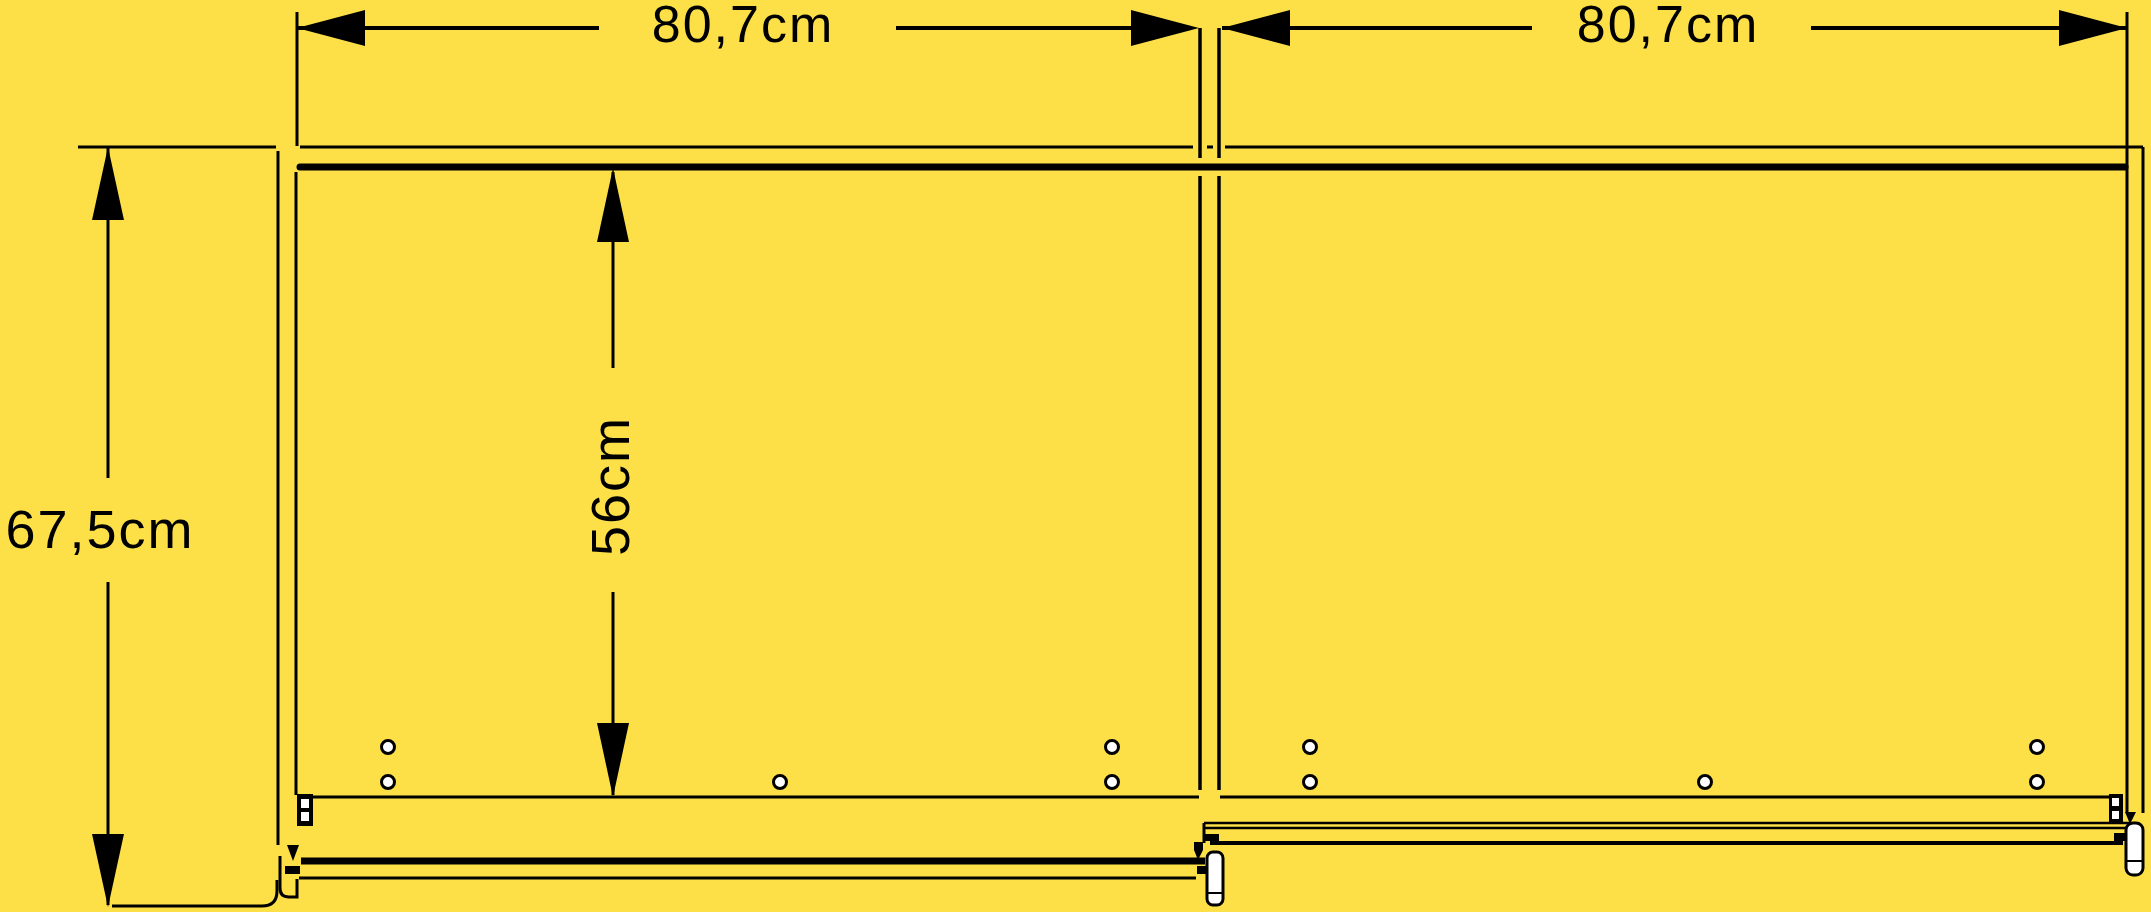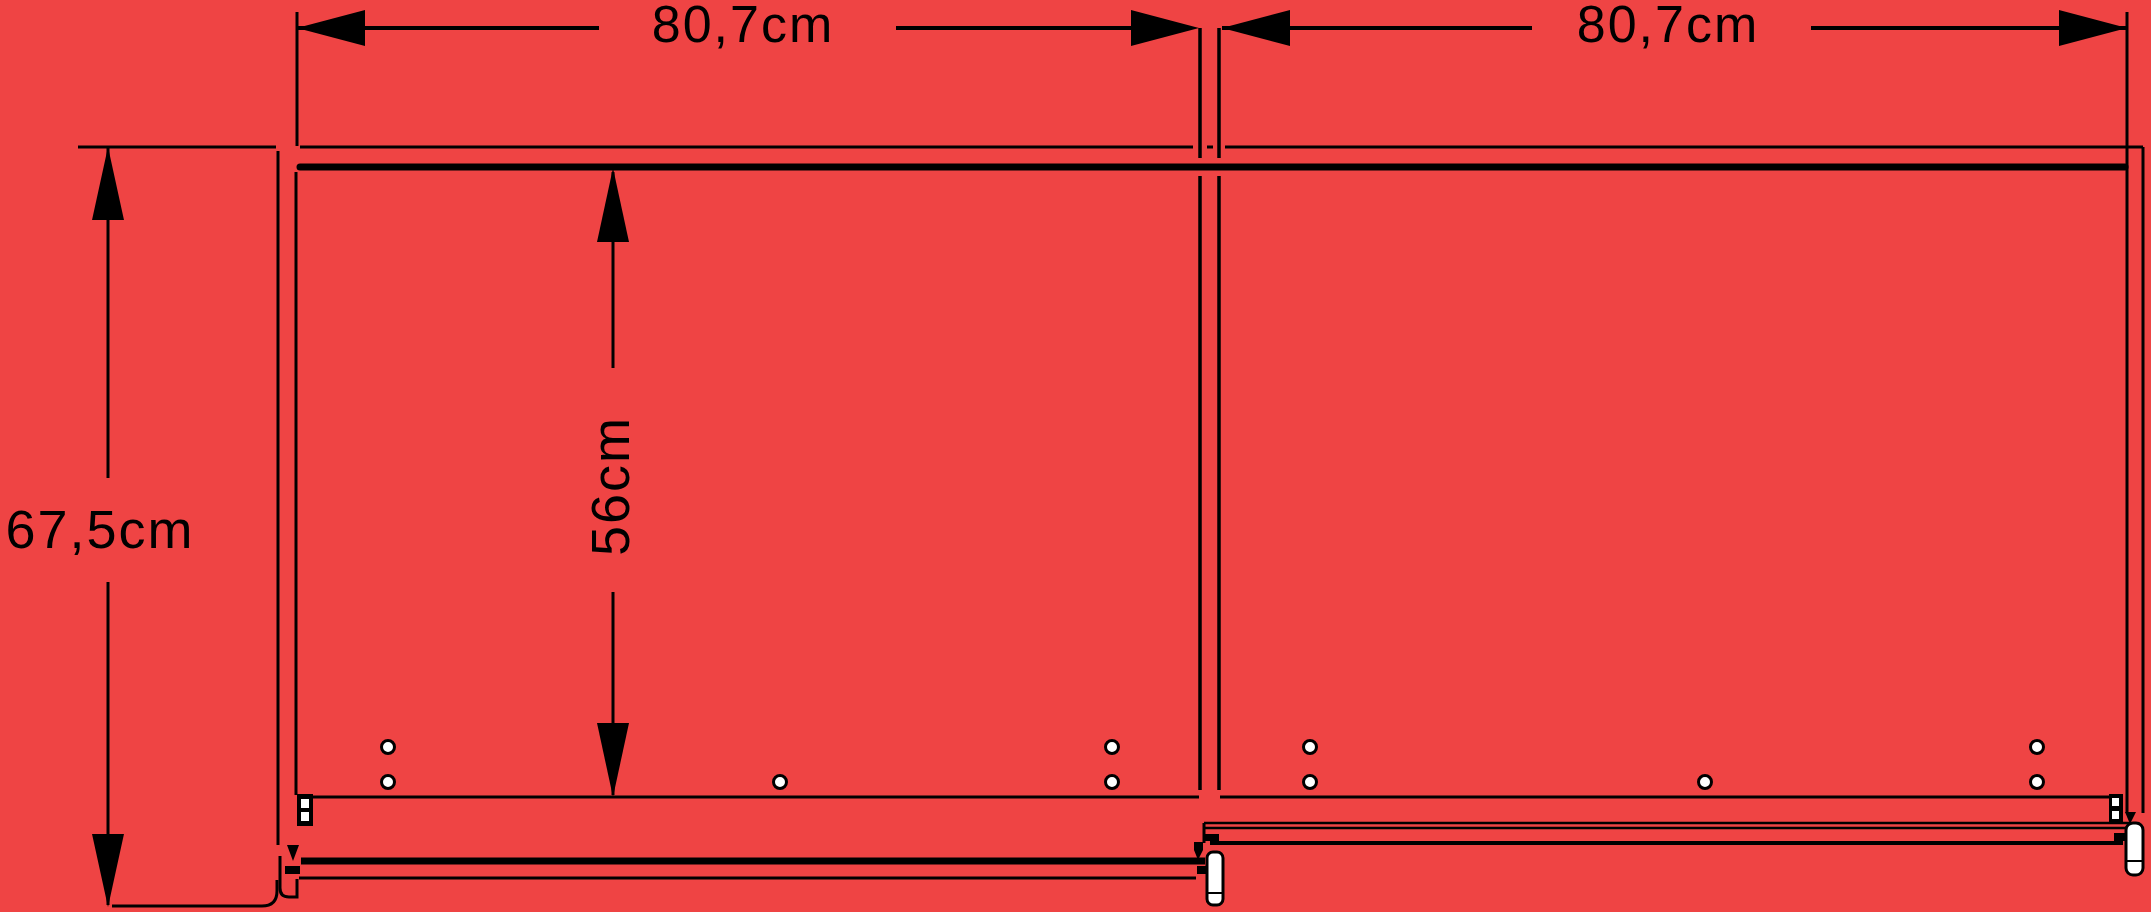--- a/index.html
+++ b/index.html
@@ -1,17 +1,17 @@
 <!DOCTYPE html>
 <html><head>
 <meta charset="utf-8">
 <style>
   html,body{margin:0;padding:0;background:#ffffff;}
   .stage{
-    width:2151px;height:912px;position:relative;background:#ef4444;
+    width:2151px;height:912px;position:relative;background:#fde047;
     font-family:"Liberation Sans", sans-serif;
   }
   svg{display:block;width:2151px;height:912px;}
   .ln{stroke:#000;fill:none;}
   .fillb{fill:#000;stroke:none;}
   .fillw{fill:#fff;stroke:#000;}
   text{fill:#000;font-family:"Liberation Sans", sans-serif;letter-spacing:2px;}
   .dimlabel{font-size:52px;}
   .dimlabel-side{font-size:54px;}
 </style>

